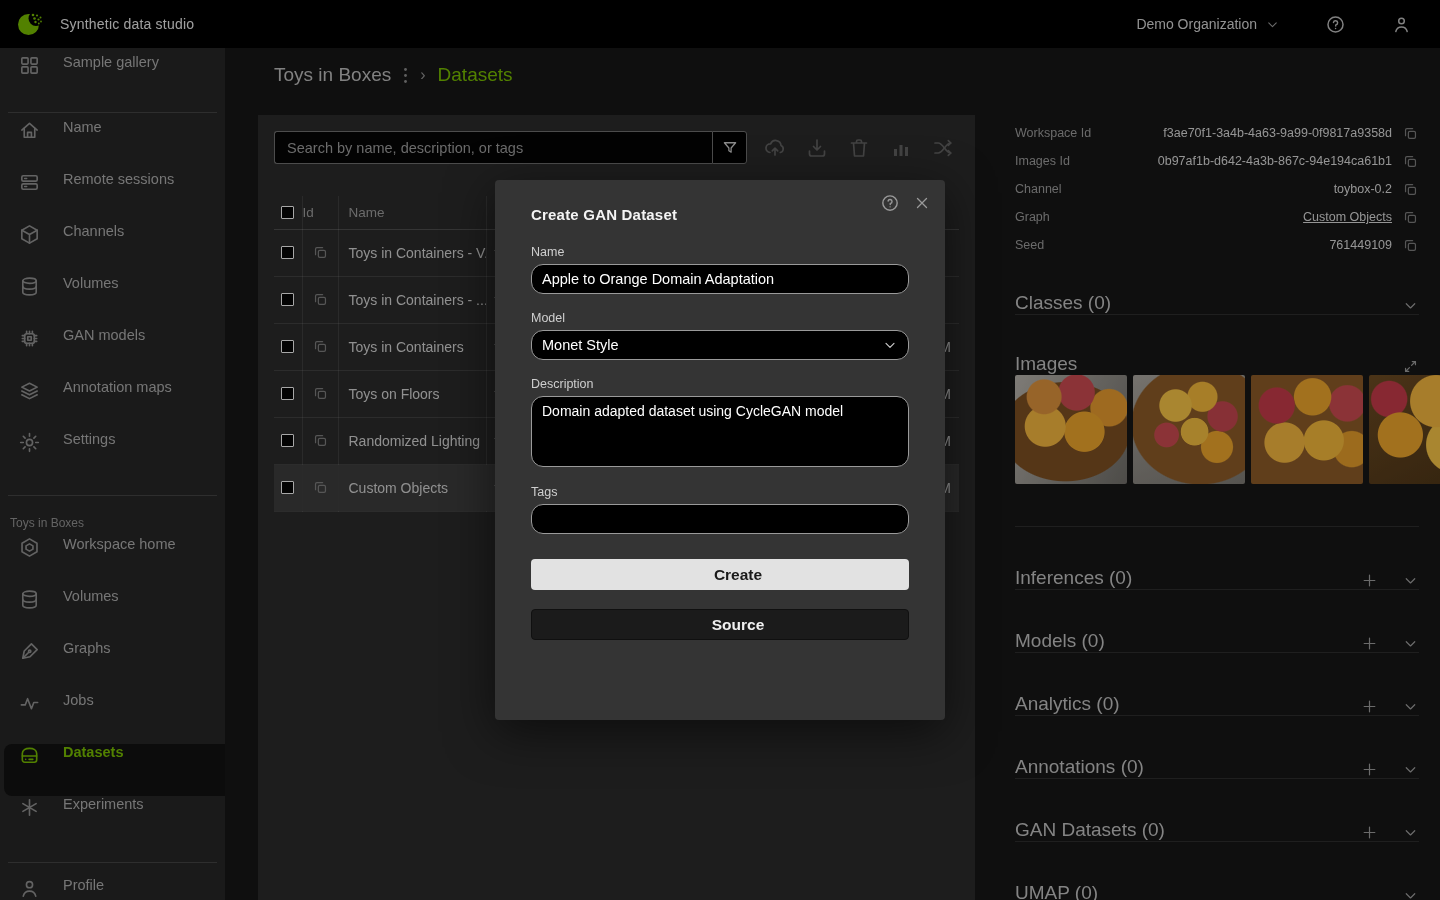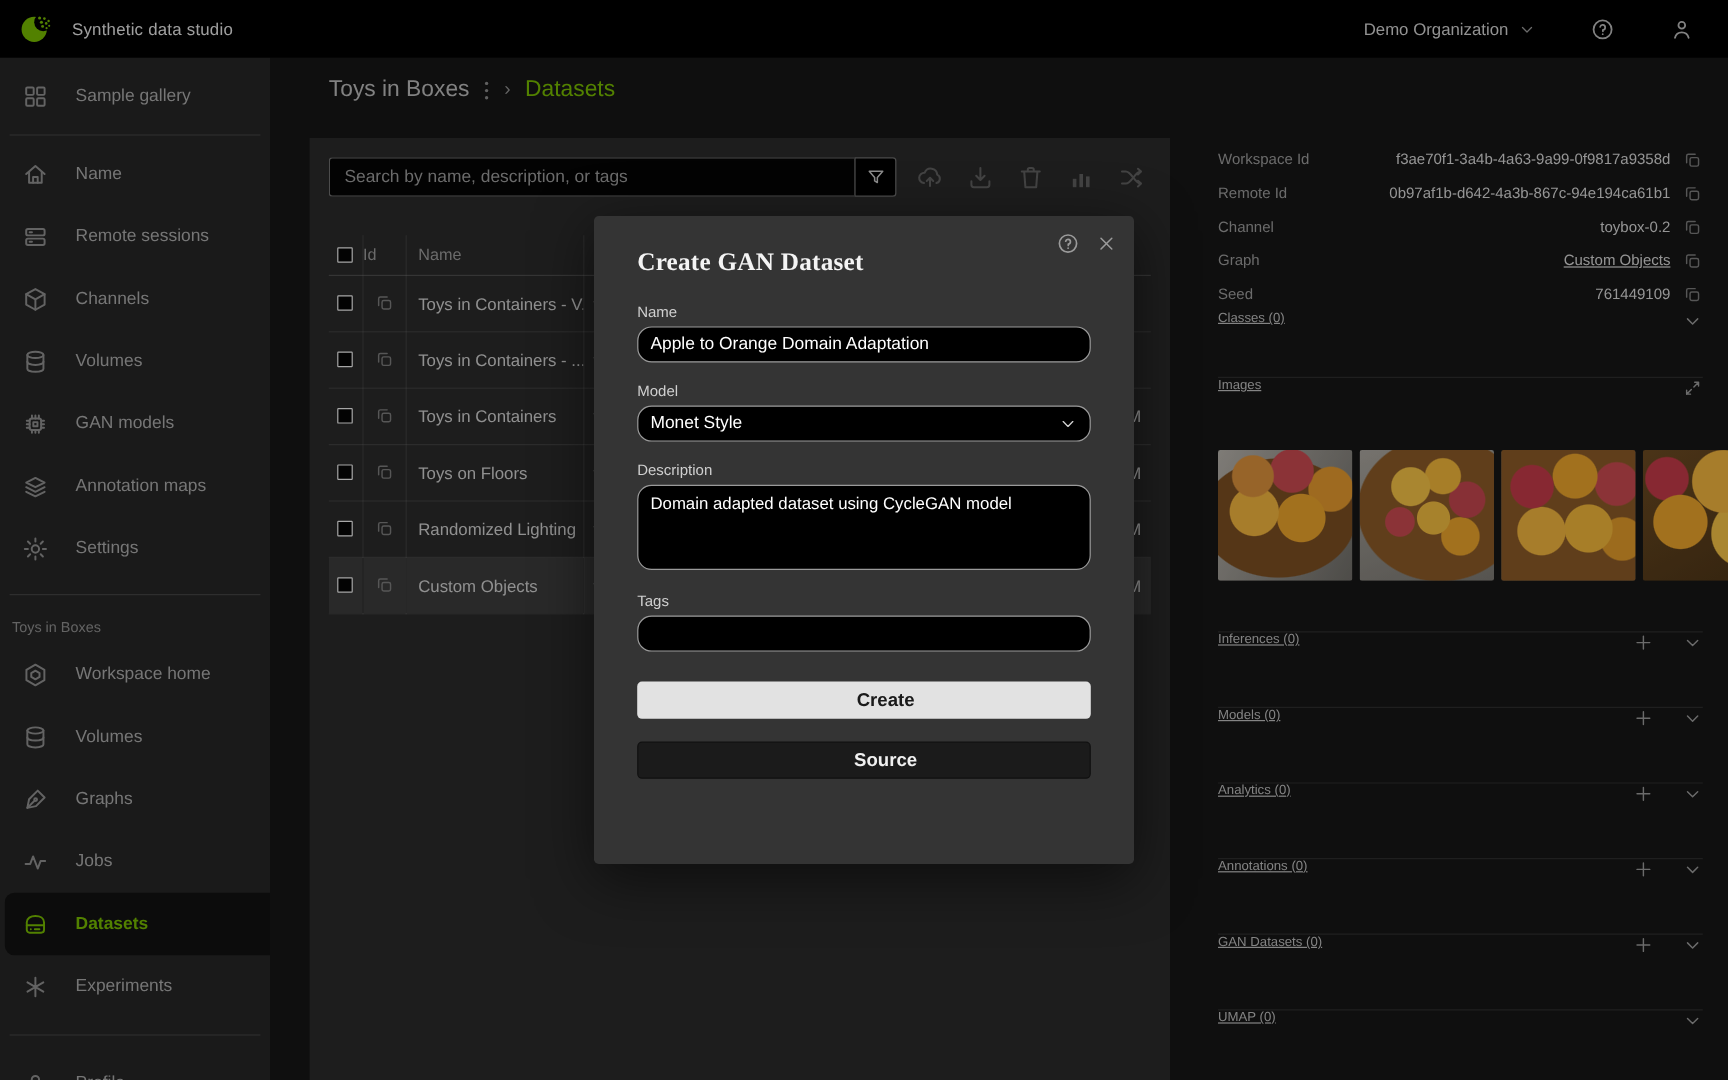--- a/index.html
+++ b/index.html
@@ -13,21 +13,21 @@
     display:flex; align-items:center; z-index:10; }
   .logo { margin-left:16px; width:28px; height:28px; }
   .app-title { margin-left:16px; font-size:14px; color:#e4e4e4; letter-spacing:.2px; }
   .topbar-right { margin-left:auto; display:flex; align-items:center; padding-right:28px; gap:45px; }
   .org { display:flex; align-items:center; gap:8px; color:#d2d2d2; font-size:14px; cursor:pointer; }
   .org .chev { color:#9a9a9a; }
   .tb-icon { color:#b9b9b9; cursor:pointer; }
 
   
   .sidebar { position:absolute; left:0; top:48px; width:225px; height:852px; background:#262626; }
-  .side-item { height:52px; display:flex; align-items:center; padding-left:18px; gap:22px;
+  .side-item { height:52px; display:flex; align-items:flex-start; padding-left:18px; gap:22px;
     color:#a9a9a9; font-size:14.5px; cursor:pointer; }
   .side-item .sic { width:23px; height:23px; color:#8f8f8f; flex:0 0 auto; }
   .side-divider { height:1px; background:rgba(255,255,255,.13); margin:6px 8px; }
   .side-section-label { padding:14px 0 6px 10px; font-size:12px; color:#8f8f8f; }
   .side-item.active { background:#121212; color:#76b900; border-radius:8px 0 0 8px; margin-left:4px;
     padding-left:14px; font-weight:700; }
   .side-item.active .sic { color:#76b900; }
   .sidebar .top-group { padding-top:6px; }
 
   
@@ -71,21 +71,21 @@
   tr.hl td { background:#3c3c3c; }
 
   
   .rightpanel { position:absolute; left:975px; top:48px; width:465px; height:852px; background:#161616;
     padding:71px 21px 0 40px; }
   .detail-row { height:28px; display:flex; align-items:center; font-size:12.5px; }
   .detail-row .dlabel { color:#9a9a9a; }
   .detail-row .dvalue { margin-left:auto; color:#d6d6d6; }
   .detail-row .dvalue.link { text-decoration:underline; cursor:pointer; }
   .detail-row .copy-btn { margin:0 0 0 10px; }
-  .sec { display:flex; align-items:flex-start; font-size:11px; color:#bdbdbd;text-decoration:underline; }
+  .sec { display:flex; align-items:flex-end; font-size:19px; color:#bdbdbd; }
   .sec .plus, .sec .chev, .sec .expand { color:#9a9a9a; cursor:pointer; }
   .sec .plus { margin-left:auto; }
   .sec .chev { margin-left:24px; }
   .sec .chev.only { margin-left:auto; }
   .sec .expand { margin-left:auto; }
   .sec-classes { height:56px; border-bottom:1px solid rgba(255,255,255,.10); }
   .sec-images { height:60px; }
   .thumbs { display:flex; gap:6px; width:425px; margin-right:-21px; overflow:hidden; padding-bottom:42px; }
   .thumb { width:112px; height:109px; flex:0 0 auto; border-radius:2px; cursor:pointer; }
   .thumb1 { background:
@@ -122,21 +122,21 @@
     linear-gradient(150deg, #6b4a22, #4a3316); }
   .sec-std { height:63px; border-top:1px solid rgba(255,255,255,.10); }
 
   
   .overlay { position:fixed; inset:0; background:rgba(0,0,0,.30); z-index:90; }
   .modal { position:fixed; left:495px; top:180px; width:450px; height:540px; background:#343434;
     border-radius:4px; box-shadow:0 12px 48px rgba(0,0,0,.55); z-index:100; padding:26px 36px 0 36px; }
   .modal-icons { position:absolute; top:13px; right:14px; display:flex; align-items:center; gap:13px;
     color:#9a9a9a; }
   .modal-icons > * { cursor:pointer; }
-  .modal h1 { font-size:21px; color:#f4f4f4; font-weight:700; letter-spacing:.2px;font-family:Liberation Serif, serif; }
+  .modal h1 { font-size:15px; color:#f4f4f4; font-weight:700; letter-spacing:.2px; }
   .fgroup { margin-top:17px; }
   .fgroup label { display:block; font-size:12.5px; color:#cfcfcf; margin-bottom:5px; }
   .txt, .selectbox, .ta { width:100%; background:#000; border:1px solid #9a9a9a; border-radius:12px;
     color:#fff; font-size:14.5px; font-family:"Liberation Sans", sans-serif; }
   .txt { height:30px; padding:0 10px; outline:none; }
   .selectbox { height:30px; display:flex; align-items:center; padding:0 10px; cursor:pointer; }
   .selectbox .chev { margin-left:auto; color:#d0d0d0; }
   .ta { height:71px; padding:6px 10px; resize:none; outline:none; font-size:14px; }
   .btn { display:block; width:100%; height:31px; border-radius:4px; font-size:15.5px; font-weight:700;
     font-family:"Liberation Sans", sans-serif; cursor:pointer;padding-left:36px; }
@@ -462,21 +462,21 @@
 <div class="rightpanel">
   <div class="detail-row">
     <span class="dlabel">Workspace Id</span>
     <span class="dvalue">f3ae70f1-3a4b-4a63-9a99-0f9817a9358d</span>
     <svg class="ic copy-btn" viewBox="0 0 24 24">
         <rect x="9" y="9" width="10" height="10" rx="2"></rect>
         <path d="M5 15V7a2 2 0 0 1 2-2h8"></path>
       </svg>
   </div>
   <div class="detail-row">
-    <span class="dlabel">Remote Id</span>
+    <span class="dlabel">Images Id</span>
     <span class="dvalue">0b97af1b-d642-4a3b-867c-94e194ca61b1</span>
     <svg class="ic copy-btn" viewBox="0 0 24 24">
         <rect x="9" y="9" width="10" height="10" rx="2"></rect>
         <path d="M5 15V7a2 2 0 0 1 2-2h8"></path>
       </svg>
   </div>
   <div class="detail-row">
     <span class="dlabel">Channel</span>
     <span class="dvalue">toybox-0.2</span>
     <svg class="ic copy-btn" viewBox="0 0 24 24">

